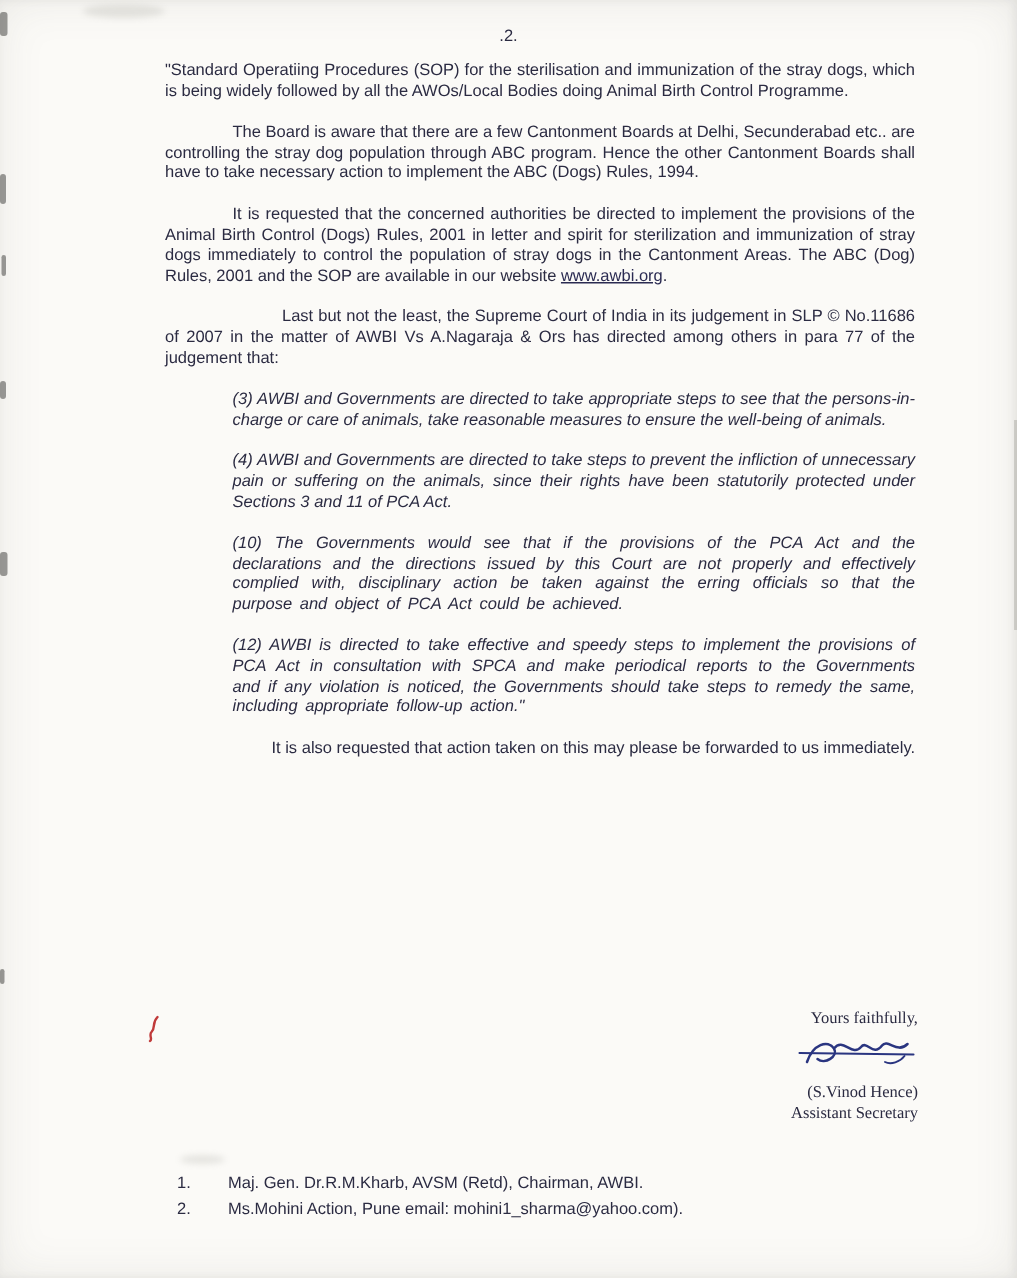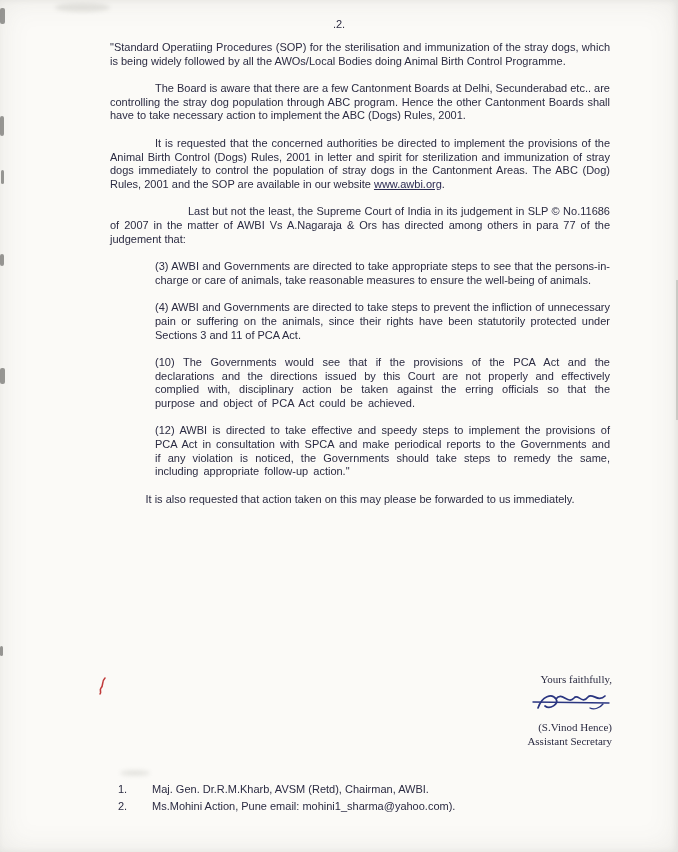--- a/index.html
+++ b/index.html
@@ -29,29 +29,30 @@
     width: 500px;
     font-size: 11px;
     line-height: 13.6px;
     text-align: justify;
   }
   .para { margin: 0 0 14px 0; }
   .indent1 { text-indent: 45px; }
   .indent2 { text-indent: 78px; }
   .quote {
     margin: 0 0 14px 45px;
+    font-style: italic;
     text-align: justify;
   }
   .quote.wide { word-spacing: 2px; }
   .link {
     color: #2b2b52;
     text-decoration: underline;
     cursor: pointer;
   }
-  .closing { margin: 4px 0 0 0; text-align: center; }
+  .closing { margin: 4px 0 0 0; text-align: right; }
   .sig-block {
     position: absolute;
     top: 672px;
     right: 66px;
     text-align: right;
     font-size: 11px;
     line-height: 14px;
     font-family: Liberation Serif, serif;
   }
   .sig-scribble { margin: 2px 0 1px 0; }
@@ -90,21 +91,21 @@
   <svg class="artifact" style="left:96px; top:676px;" width="14" height="20" viewBox="0 0 14 20">
     <path d="M9 2 C5 6, 8 9, 5 12 C3 14, 6 17, 4 18" stroke="#c03a3a" stroke-width="1.6" fill="none" stroke-linecap="round"></path>
   </svg>
 
   <div class="page-number">.2.</div>
 
   <div class="content">
     <p class="para">"Standard Operatiing Procedures (SOP) for the sterilisation and immunization of the stray dogs, which is being widely followed by all the AWOs/Local Bodies doing Animal Birth Control Programme.</p>
 
 
-    <p class="para indent1">The Board is aware that there are a few Cantonment Boards at Delhi, Secunderabad etc.. are controlling the stray dog population through ABC program. Hence the other Cantonment Boards shall have to take necessary action to implement the ABC (Dogs) Rules, 2001.</p>
+    <p class="para indent1">The Board is aware that there are a few Cantonment Boards at Delhi, Secunderabad etc.. are controlling the stray dog population through ABC program. Hence the other Cantonment Boards shall have to take necessary action to implement the ABC (Dogs) Rules, 1994.</p>
 
     <p class="para indent1"><span>It is requested that the concerned authorities be directed to implement the provisions of the Animal Birth Control (Dogs) Rules, 2001 in letter and spirit for sterilization and immunization of stray dogs immediately to control the population of stray dogs in the Cantonment Areas. The ABC (Dog) Rules, 2001 and the SOP are available in our website </span><a class="link">www.awbi.org</a><span>.</span></p>
 
     <p class="para indent2">Last but not the least, the Supreme Court of India in its judgement in SLP © No.11686 of 2007 in the matter of AWBI Vs A.Nagaraja &amp; Ors has directed among others in para 77 of the judgement that:</p>
 
     <p class="quote">(3) AWBI and Governments are directed to take appropriate steps to see that the persons-in-charge or care of animals, take reasonable measures to ensure the well-being of animals.</p>
     <p class="quote">(4) AWBI and Governments are directed to take steps to prevent the infliction of unnecessary pain or suffering on the animals, since their rights have been statutorily protected under Sections 3 and 11 of PCA Act.</p>
     <p class="quote wide">(10) The Governments would see that if the provisions of the PCA Act and the declarations and the directions issued by this Court are not properly and effectively complied with, disciplinary action be taken against the erring officials so that the purpose and object of PCA Act could be achieved.</p>
     <p class="quote wide">(12) AWBI is directed to take effective and speedy steps to implement the provisions of PCA Act in consultation with SPCA and make periodical reports to the Governments and if any violation is noticed, the Governments should take steps to remedy the same, including appropriate follow-up action."</p>
 

